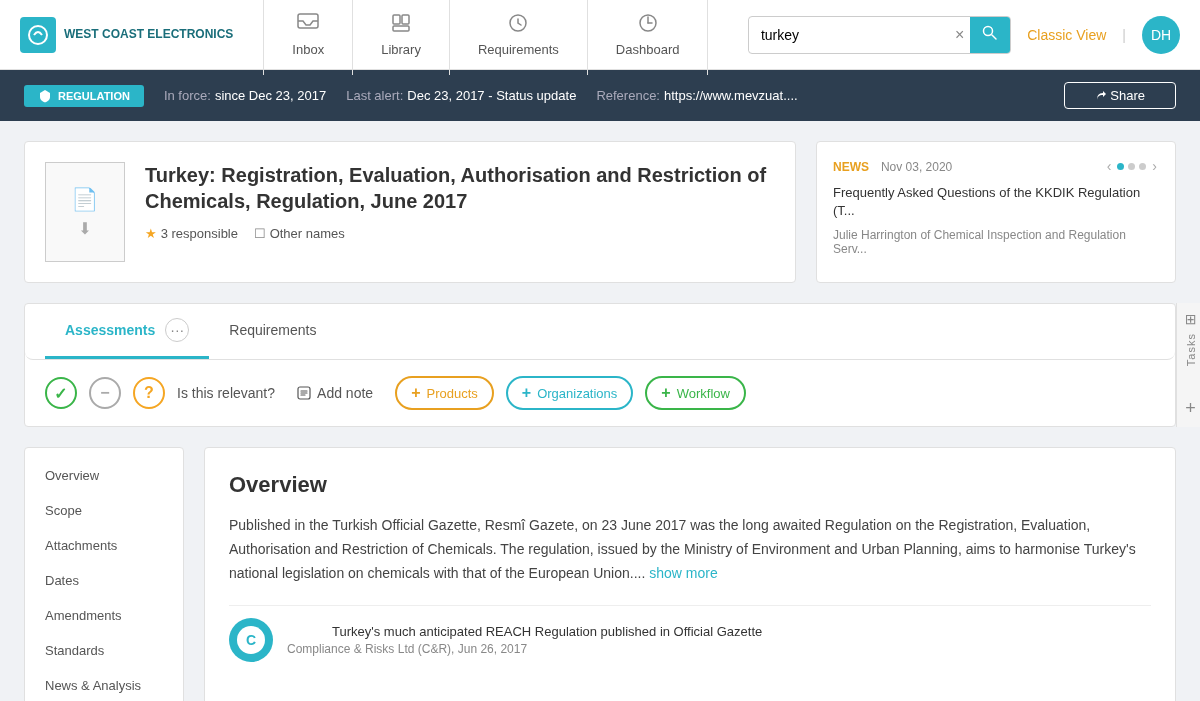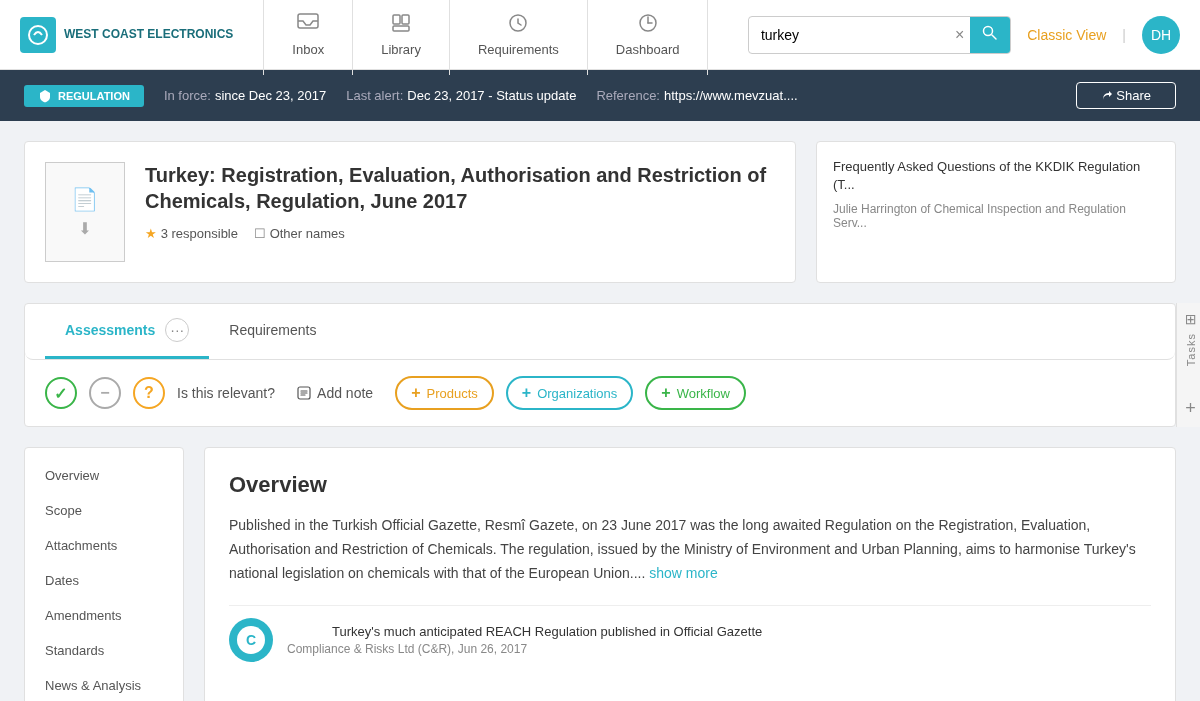--- a/index.html
+++ b/index.html
@@ -133,21 +133,21 @@
     }
     .reg-meta { display: flex; gap: 20px; flex: 1; align-items: center; }
     .reg-meta-item { display: flex; gap: 4px; }
     .reg-meta-label { color: #aab; }
     .reg-meta-value { color: #fff; }
     .reg-share {
       margin-left: auto;
       background: none;
       border: 1px solid #fff;
       color: #fff;
-      padding: 5px 24px;
+      padding: 5px 30px;
       border-radius: 4px;
       cursor: pointer;
       font-size: 13px;
       display: flex;
       align-items: center;
       gap: 3px;
     }
 
     
     .main-content {
@@ -502,20 +502,35 @@
           </div>
           <div class="doc-other-names">
             <span class="clipboard-icon">☐</span>
             <span>Other names</span>
           </div>
         </div>
       </div>
     </div>
 
     <div class="news-card">
+      <div class="news-header">
+        <div>
+          <span class="news-badge">NEWS</span>
+          <span class="news-date">Nov 03, 2020</span>
+        </div>
+        <div class="news-nav">
+          <button class="news-nav-btn">‹</button>
+          <div class="news-dots">
+            <div class="news-dot active"></div>
+            <div class="news-dot"></div>
+            <div class="news-dot"></div>
+          </div>
+          <button class="news-nav-btn">›</button>
+        </div>
+      </div>
       <div class="news-title">Frequently Asked Questions of the KKDIK Regulation (T...</div>
       <div class="news-author">Julie Harrington of Chemical Inspection and Regulation Serv...</div>
     </div>
   </div>
 
   <div class="tabs-area-wrapper" style="position:relative;">
     <div class="tabs-area">
       <div class="tabs-header">
         <div class="tab active">
           <span>Assessments</span>

